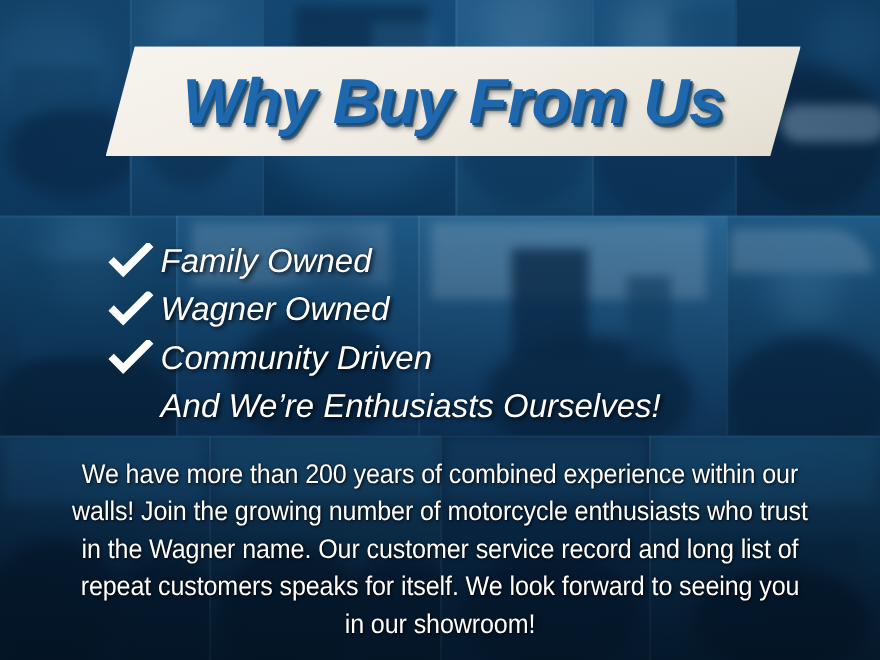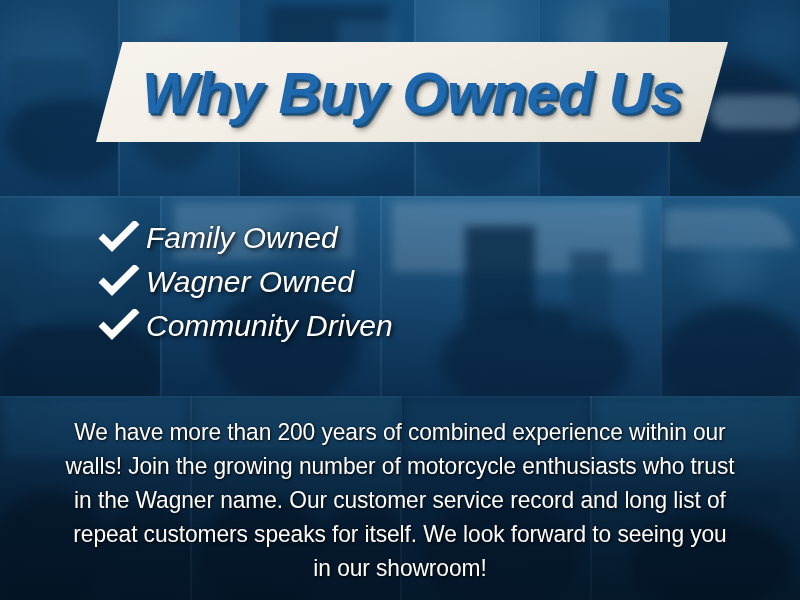--- a/index.html
+++ b/index.html
@@ -277,21 +277,21 @@
     <div class="seam" style="left:590px;"></div>
   </div>
 
   <div class="seam-h" style="top:196px;"></div>
   <div class="seam-h" style="top:396px;"></div>
 
   <div class="bg-layer bg-wash"></div>
   <div class="bg-layer bg-vignette"></div>
 
   <div class="title-banner"></div>
-  <div class="title-text">Why Buy Owned Us</div>
+  <div class="title-text">Why Buy From Us</div>
 
 
   <div class="bullets">
 
     <div class="bullet-row">
       <span class="check">
         <svg width="42" height="34" viewBox="0 0 42 34" aria-hidden="true">
           <path d="M3 15 L14 26 L39 1" fill="none" stroke="#ffffff" stroke-width="7" stroke-linecap="butt" stroke-linejoin="miter"></path>
         </svg>
       </span>
@@ -309,18 +309,22 @@
 
     <div class="bullet-row">
       <span class="check">
         <svg width="42" height="34" viewBox="0 0 42 34" aria-hidden="true">
           <path d="M3 15 L14 26 L39 1" fill="none" stroke="#ffffff" stroke-width="7" stroke-linecap="butt" stroke-linejoin="miter"></path>
         </svg>
       </span>
       <span class="bullet-label">Community Driven</span>
     </div>
 
+    <div class="bullet-row">
+      <span class="check"></span>
+      <span class="bullet-label">And We’re Enthusiasts Ourselves!</span>
+    </div>
 
   </div>
 
   <div class="paragraph">We have more than 200 years of combined experience within our walls! Join the growing number of motorcycle enthusiasts who trust in the Wagner name. Our customer service record and long list of repeat customers speaks for itself. We look forward to seeing you in our showroom!</div>
 
 </div>
 
 </body></html>

